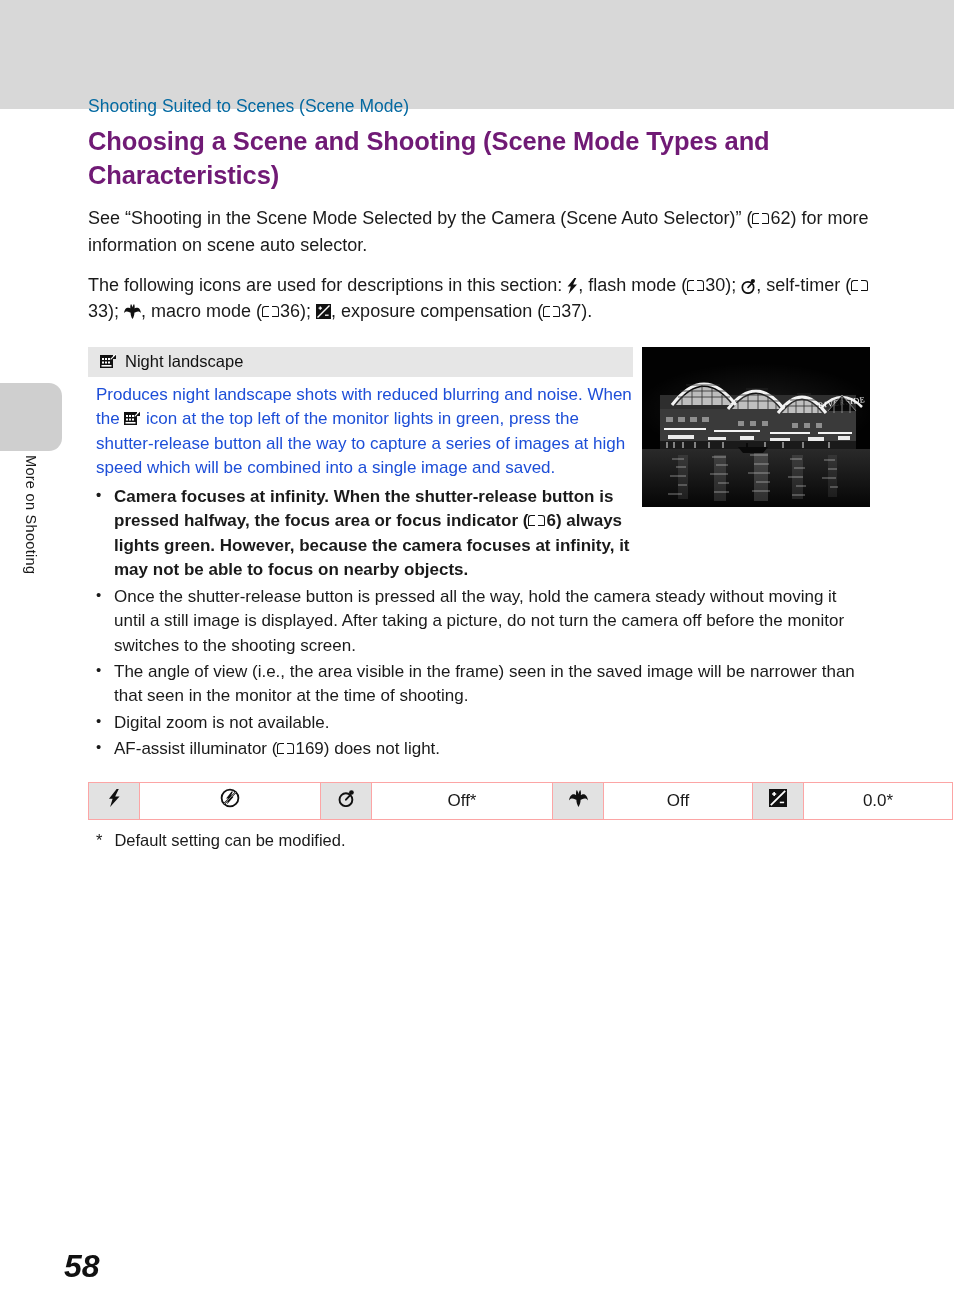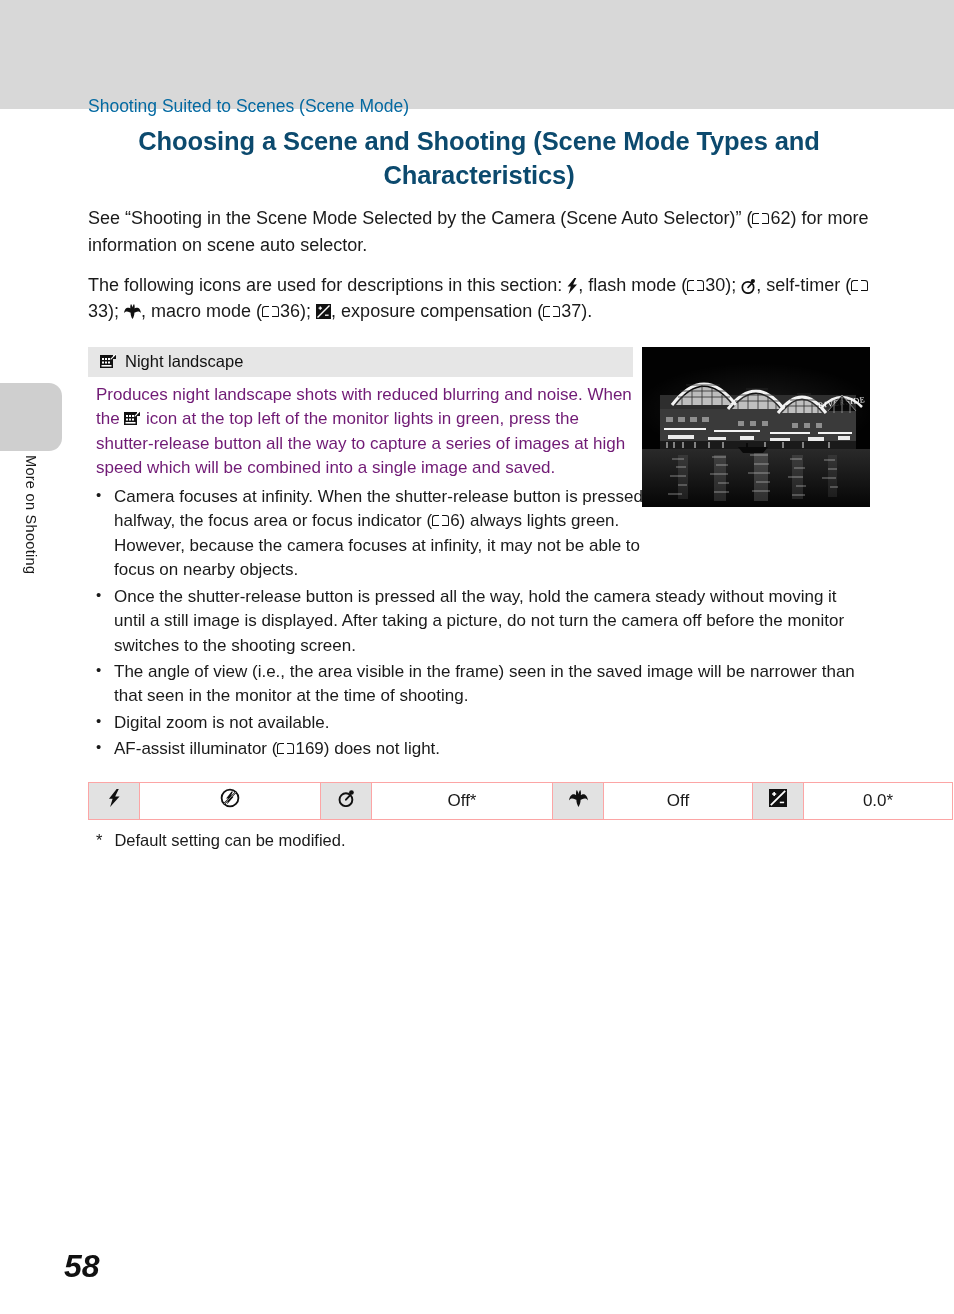--- a/index.html
+++ b/index.html
@@ -70,22 +70,21 @@
     top: 124px;
     width: 782px;
   }
 
   h1.page-heading {
     margin: 0;
     font-size: 25.5px;
     font-weight: bold;
     line-height: 1.34;
     letter-spacing: -0.1px;
-    color: #0c4a6e;
-    text-align: center;
+    color: #701a75;
   }
 
   p.intro {
     margin: 13px 0 0 0;
     font-size: 18px;
     line-height: 1.48;
     color: #1a1a1a;
   }
   p.intro.first { margin-top: 16px; }
 
@@ -155,21 +154,21 @@
     height: 160px;
     background: #000;
     overflow: hidden;
   }
 
   .scene-desc {
     width: 540px;
     font-size: 17px;
     line-height: 1.44;
     margin: 6px 0 0 8px;
-    color: #701a75;
+    color: #1d4ed8;
   }
 
   ul.notes {
     list-style: none;
     margin: 4px 0 0 0;
     padding: 0;
     width: 782px;
   }
   ul.notes li {
     position: relative;
@@ -181,21 +180,21 @@
   }
   ul.notes li::before {
     content: "\2022";
     position: absolute;
     left: 8px;
     top: -1px;
     font-size: 15px;
     color: #1a1a1a;
   }
   
-  ul.notes li.wrap-photo { width: 540px; }
+  ul.notes li.wrap-photo { width: 540px; font-weight: bold; }
 
   
   .settings-table {
     margin-top: 20px;
     width: 782px;
     border-collapse: collapse;
     table-layout: fixed;
   }
   .settings-table td {
     border: 1px solid #fca5a5;

